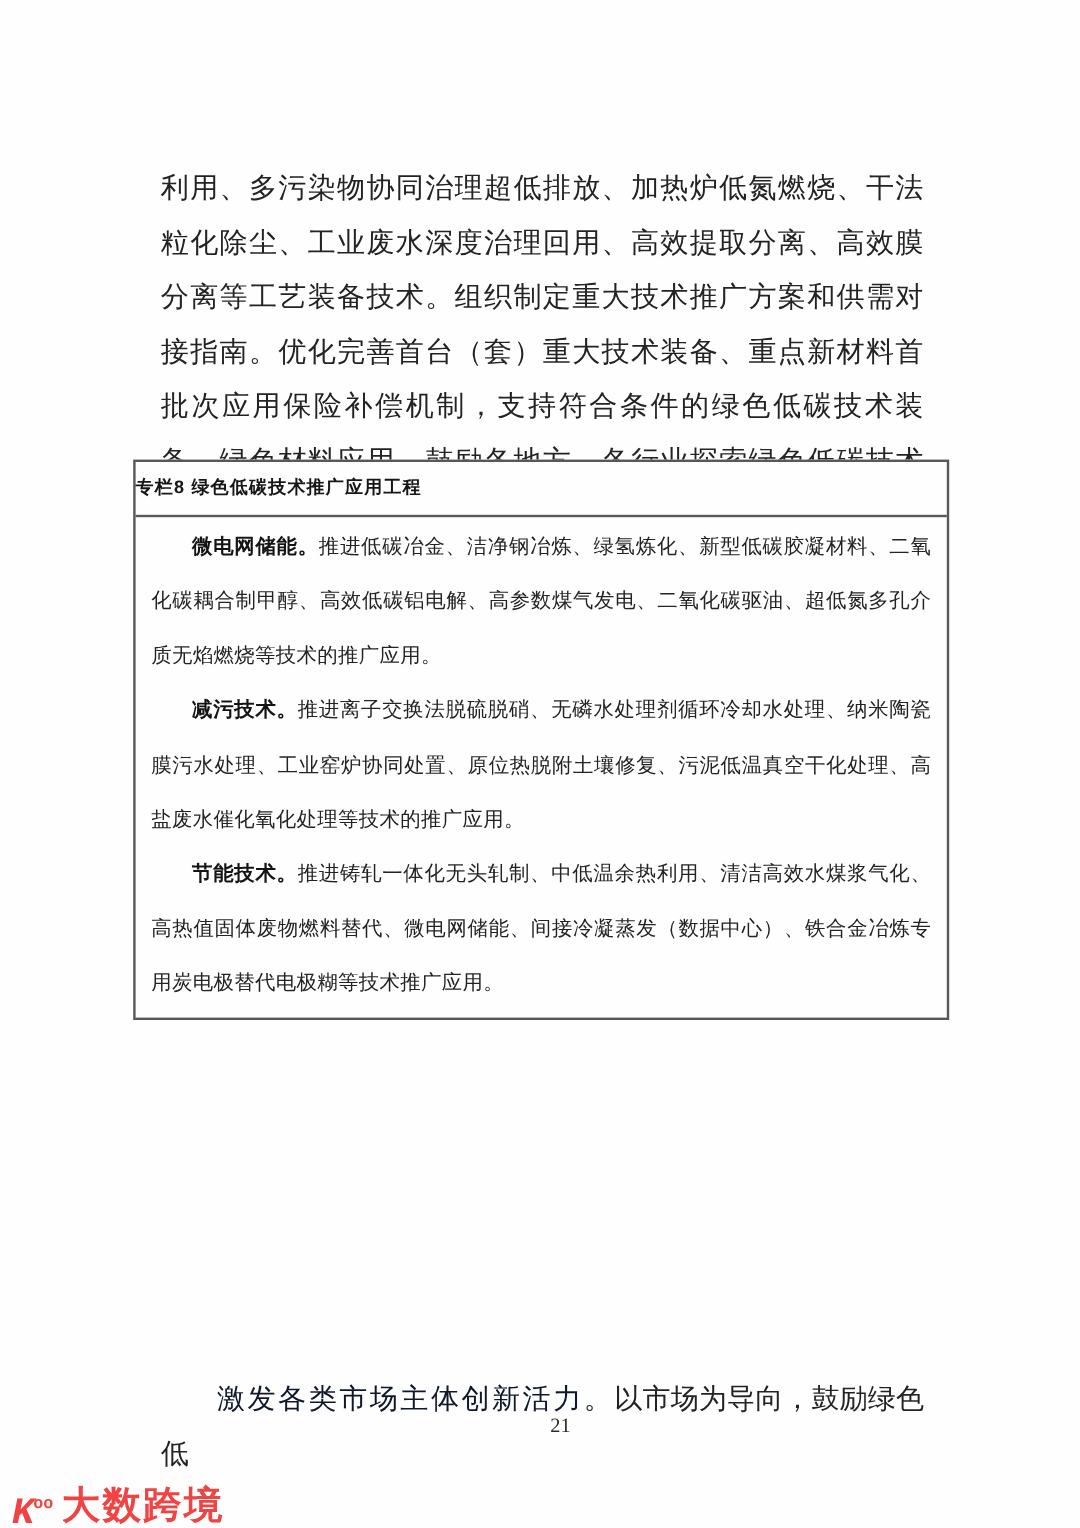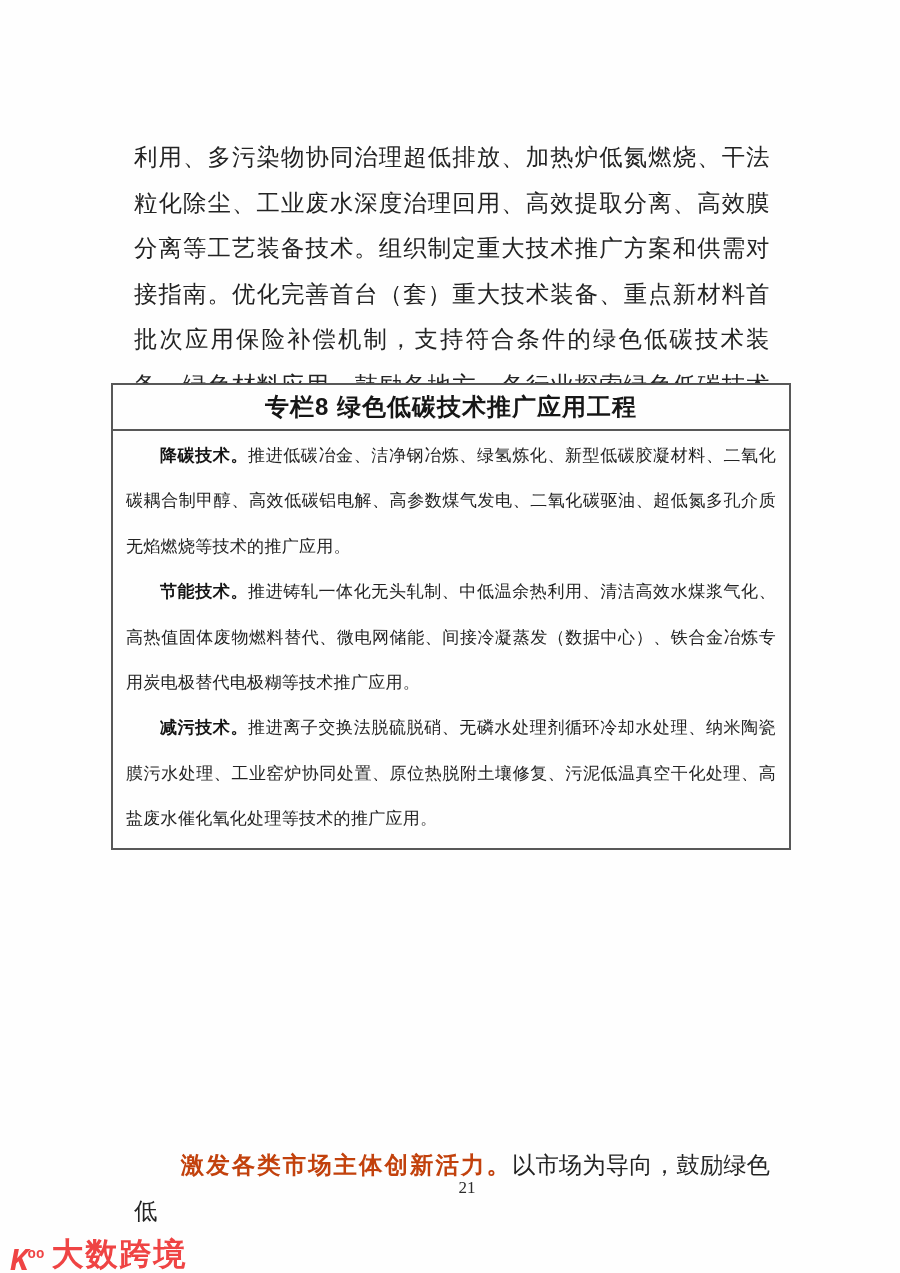--- a/index.html
+++ b/index.html
@@ -34,24 +34,24 @@
     left: 111px;
     top: 383px;
     width: 680px;
     box-sizing: border-box;
     border: 2px solid #585858;
     background: #fefefe;
   }
   .box-header {
     height: 44px;
     line-height: 44px;
-    text-align: center;
+    text-align: left;
     font-family: "Liberation Sans", sans-serif;
     font-weight: bold;
-    font-size: 24px;
+    font-size: 15px;
     color: #161616;
     border-bottom: 2px solid #585858;
     letter-spacing: 1px;
   }
   .box-body {
     padding: 2px 13px 6px 13px;
   }
   .box-body p {
     margin: 0;
     font-size: 17px;
@@ -74,23 +74,23 @@
     top: 1119px;
     width: 636px;
     font-size: 23.4px;
     line-height: 46px;
     text-align: justify;
     text-justify: inter-character;
     text-indent: 2em;
   }
   .bold-lead {
     font-family: "Liberation Sans", sans-serif;
-    font-weight: bold;
+    font-weight: normal;
     letter-spacing: 2px;
-    color: #c2410c;
+    color: #0f172a;
   }
   
   .page-number {
     position: absolute;
     left: 17px;
     top: 1178px;
     width: 100%;
     text-align: center;
     font-size: 17px;
     color: #2c2c2c;
@@ -128,23 +128,23 @@
 </head>
 <body>
 
 <div class="page">
 
   <p class="para-top">利用、多污染物协同治理超低排放、加热炉低氮燃烧、干法粒化除尘、工业废水深度治理回用、高效提取分离、高效膜分离等工艺装备技术。组织制定重大技术推广方案和供需对接指南。优化完善首台（套）重大技术装备、重点新材料首批次应用保险补偿机制，支持符合条件的绿色低碳技术装备、绿色材料应用。鼓励各地方、各行业探索绿色低碳技术推广新机制。</p>
 
   <div class="box">
     <div class="box-header">专栏8  绿色低碳技术推广应用工程</div>
     <div class="box-body">
-      <p><span class="section-label">降碳技术。</span><span>推进低碳冶金、洁净钢冶炼、绿氢炼化、新型低碳胶凝材料、二氧化碳耦合制甲醇、高效低碳铝电解、高参数煤气发电、二氧化碳驱油、超低氮多孔介质无焰燃烧等技术的推广应用。</span></p>
+      <p><span class="section-label">微电网储能。</span><span>推进低碳冶金、洁净钢冶炼、绿氢炼化、新型低碳胶凝材料、二氧化碳耦合制甲醇、高效低碳铝电解、高参数煤气发电、二氧化碳驱油、超低氮多孔介质无焰燃烧等技术的推广应用。</span></p>
+      <p><span class="section-label">减污技术。</span><span>推进离子交换法脱硫脱硝、无磷水处理剂循环冷却水处理、纳米陶瓷膜污水处理、工业窑炉协同处置、原位热脱附土壤修复、污泥低温真空干化处理、高盐废水催化氧化处理等技术的推广应用。</span></p>
       <p><span class="section-label">节能技术。</span><span>推进铸轧一体化无头轧制、中低温余热利用、清洁高效水煤浆气化、高热值固体废物燃料替代、微电网储能、间接冷凝蒸发（数据中心）、铁合金冶炼专用炭电极替代电极糊等技术推广应用。</span></p>
-      <p><span class="section-label">减污技术。</span><span>推进离子交换法脱硫脱硝、无磷水处理剂循环冷却水处理、纳米陶瓷膜污水处理、工业窑炉协同处置、原位热脱附土壤修复、污泥低温真空干化处理、高盐废水催化氧化处理等技术的推广应用。</span></p>
     </div>
   </div>
 
   <p class="para-bottom"><span class="bold-lead">激发各类市场主体创新活力。</span><span>以市场为导向，鼓励绿色低</span></p>
 
   <div class="page-number">21</div>
 
   <div class="watermark">
     <span class="wm-logo"><span>K</span><sup>oo</sup></span>
     <span class="wm-text">大数跨境</span>

